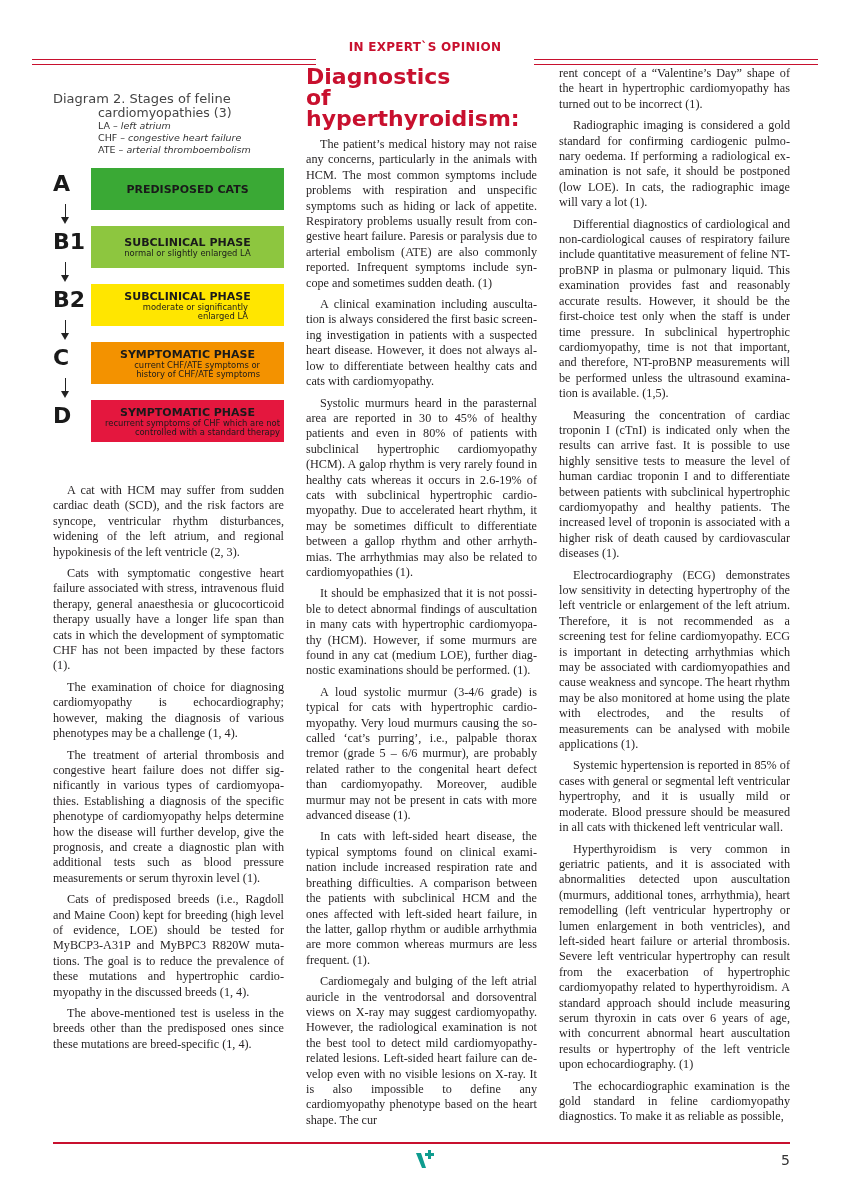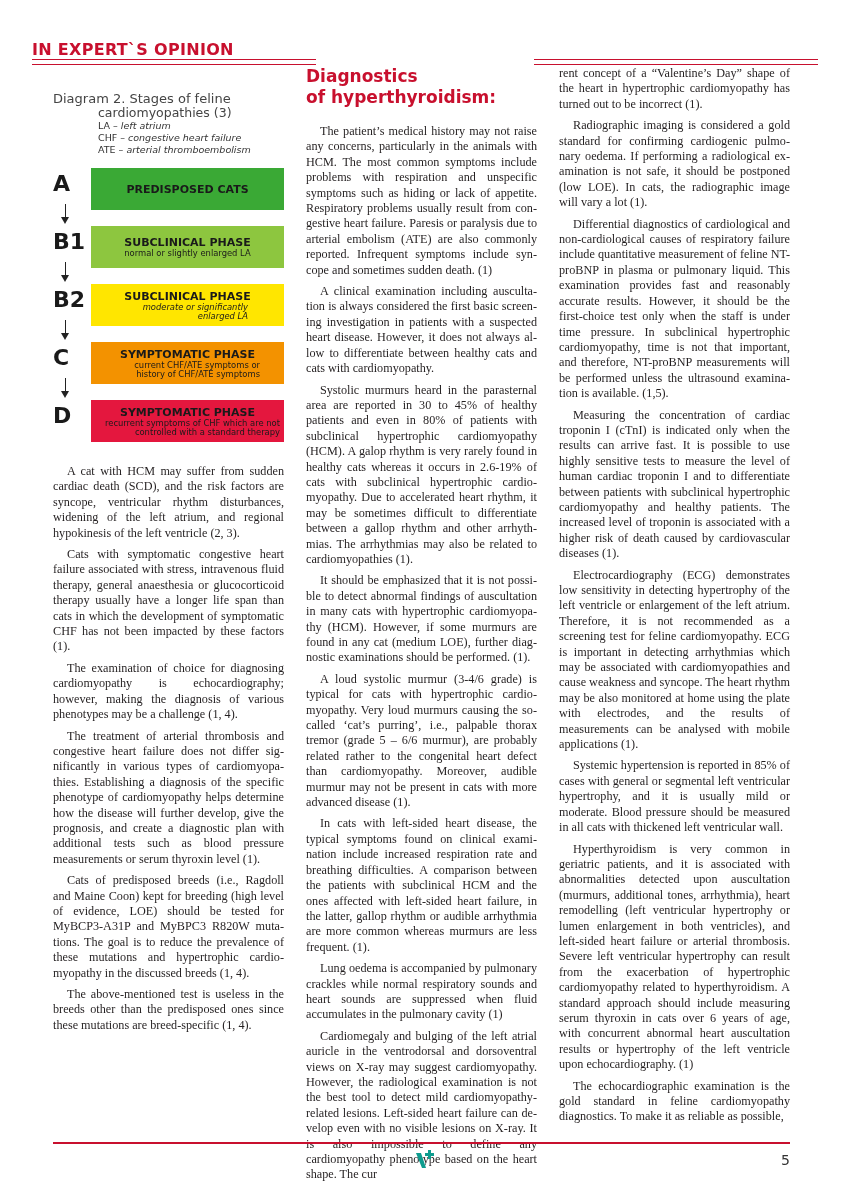--- a/index.html
+++ b/index.html
@@ -2,31 +2,31 @@
 <html><head>
 <meta charset="utf-8">
 <style>
   html, body { margin: 0; padding: 0; background: #ffffff; }
   body { width: 848px; height: 1200px; position: relative; overflow: hidden; font-family: "Liberation Serif", "DejaVu Serif", serif; color: #231f20; }
 
   .header { position: absolute; top: 38px; left: 32px; width: 786px; height: 26px; }
   .header .rule { position: absolute; top: 21px; height: 4px; border-top: 1px solid #c8102e; border-bottom: 1px solid #c8102e; }
   .header .rule.left { left: 0; width: 284px; }
   .header .rule.right { right: 0; width: 284px; }
-  .header .title { position: absolute; left: 0; right: 0; top: 2px; text-align: left; font-family: "DejaVu Sans", sans-serif; font-weight: bold; font-size: 16px; letter-spacing: 0.3px; color: #c8102e; }
+  .header .title { position: absolute; left: 0; right: 0; top: 2px; text-align: center; font-family: "DejaVu Sans", sans-serif; font-weight: bold; font-size: 12px; letter-spacing: 0.3px; color: #c8102e; }
 
   .col { position: absolute; top: 66px; font-size: 12.2px; line-height: 15.4px; text-align: justify; hyphens: manual; }
   .col1 { left: 53px; width: 231px; }
   .col2 { left: 306px; width: 231px; }
   .col3 { left: 559px; width: 231px; }
 
   .col p { margin: 0 0 6px 0; text-indent: 14px; }
   .col p.noindent { text-indent: 0; }
 
-  .section-title { font-family: "DejaVu Sans", sans-serif; font-weight: bold; color: #c8102e; font-size: 17px; line-height: 21px; margin: 0 0 16px 0; text-align: left; }
+  .section-title { font-family: "DejaVu Sans", sans-serif; font-weight: bold; color: #c8102e; font-size: 22px; line-height: 21px; margin: 0 0 8px 0; text-align: left; }
 
   .diagram-caption { font-family: "DejaVu Sans", sans-serif; font-size: 12px; color: #444; margin-top: 26px; line-height: 14px; }
   .diagram-caption .cap-main { font-size: 13px; }
   .diagram-caption .cap-sub { padding-left: 45px; font-size: 12.5px; }
   .diagram-caption .abbr { padding-left: 45px; font-size: 9.5px; line-height: 12px; color: #333; }
   .diagram-caption .abbr i { font-style: italic; }
 
   .stages { position: relative; margin-top: 12px; height: 290px; }
   .stage { position: absolute; left: 0; width: 231px; height: 44px; }
   .stage .letter { position: absolute; left: 0; width: 30px; font-family: "DejaVu Sans", sans-serif; font-weight: bold; font-size: 22px; color: #1a1a1a; top: 8px; }
@@ -81,21 +81,21 @@
     </div>
     <div class="arrow" style="top:94px">
         <div class="line"></div>
         <div class="head"></div>
       </div>
 
     <div class="stage" style="top:116px">
       <span class="letter">B2</span>
       <div class="box" style="background: rgb(255, 230, 0);">
         <div class="bt">SUBCLINICAL PHASE</div>
-        <div class="bs" style="padding:0 36px;font-style:italic;">moderate or significantly enlarged LA</div>
+        <div class="bs" style="padding:0 36px;">moderate or significantly enlarged LA</div>
       </div>
     </div>
     <div class="arrow" style="top:152px">
         <div class="line"></div>
         <div class="head"></div>
       </div>
 
     <div class="stage" style="top:174px">
       <span class="letter">C</span>
       <div class="box" style="background: rgb(243, 146, 0);">
@@ -110,42 +110,41 @@
 
     <div class="stage" style="top:232px">
       <span class="letter">D</span>
       <div class="box" style="background: rgb(228, 23, 62);">
         <div class="bt">SYMPTOMATIC PHASE</div>
         <div class="bs" style="padding:0 4px;">recurrent symptoms of CHF which are not controlled with a standard therapy</div>
       </div>
     </div>
   </div>
 
-  <div style="margin-top:6px">
+  <div style="margin-top:25px">
     <p>A cat with HCM may suffer from sudden cardiac death (SCD), and the risk factors are syncope, ventricular rhythm disturbances, widening of the left atrium, and regional hypokinesis of the left ventricle (2, 3).</p>
     <p>Cats with symptomatic congestive heart failure associated with stress, intravenous fluid therapy, general anaesthesia or gluco­corticoid therapy usually have a longer life span than cats in which the development of symptomatic CHF has not been impacted by these factors (1).</p>
     <p>The examination of choice for diagnos­ing cardiomyopathy is echocardiography; however, making the diagnosis of various phenotypes may be a challenge (1, 4).</p>
     <p>The treatment of arterial thrombosis and congestive heart failure does not differ sig­nificantly in various types of cardiomyopa­thies. Establishing a diagnosis of the specific phenotype of cardiomyopathy helps deter­mine how the disease will further develop, give the prognosis, and create a diagnostic plan with additional tests such as blood pressure measurements or serum thyroxin level (1).</p>
     <p>Cats of predisposed breeds (i.e., Ragdoll and Maine Coon) kept for breeding (high level of evidence, LOE) should be tested for MyBCP3-A31P and MyBPC3 R820W muta­tions. The goal is to reduce the prevalence of these mutations and hypertrophic cardio­myopathy in the discussed breeds (1, 4).</p>
     <p>The above-mentioned test is useless in the breeds other than the predisposed ones since these mutations are breed-specific (1, 4).</p>
   </div>
 </div>
 
 <div class="col col2">
   <h2 class="section-title">
     <span>Diagnostics</span><br>
     <span>of hyperthyroidism:</span>
   </h2>
   <p>The patient’s medical history may not raise any concerns, particularly in the animals with HCM. The most common symptoms include problems with respiration and unspecific symptoms such as hiding or lack of appetite. Respiratory problems usually result from con­gestive heart failure. Paresis or paralysis due to arterial embolism (ATE) are also commonly reported. Infrequent symptoms include syn­cope and sometimes sudden death. (1)</p>
   <p>A clinical examination including ausculta­tion is always considered the first basic screen­ing investigation in patients with a suspected heart disease. However, it does not always al­low to differentiate between healthy cats and cats with cardiomyopathy.</p>
   <p>Systolic murmurs heard in the paraster­nal area are reported in 30 to 45% of healthy patients and even in 80% of patients with subclinical hypertrophic cardiomyopathy (HCM). A galop rhythm is very rarely found in healthy cats whereas it occurs in 2.6-19% of cats with subclinical hypertrophic cardio­myopathy. Due to accelerated heart rhythm, it may be sometimes difficult to differentiate between a gallop rhythm and other arrhyth­mias. The arrhythmias may also be related to cardiomyopathies (1).</p>
   <p>It should be emphasized that it is not possi­ble to detect abnormal findings of auscultation in many cats with hypertrophic cardiomyopa­thy (HCM). However, if some murmurs are found in any cat (medium LOE), further diag­nostic examinations should be performed. (1).</p>
   <p>A loud systolic murmur (3-4/6 grade) is typical for cats with hypertrophic cardio­myopathy. Very loud murmurs causing the so-called ‘cat’s purring’, i.e., palpable thorax tremor (grade 5 – 6/6 murmur), are probably related rather to the congenital heart defect than cardiomyopathy. Moreover, audible murmur may not be present in cats with more advanced disease (1).</p>
   <p>In cats with left-sided heart disease, the typical symptoms found on clinical exami­nation include increased respiration rate and breathing difficulties. A comparison between the patients with subclinical HCM and the ones affected with left-sided heart failure, in the latter, gallop rhythm or audible arrhyth­mia are more common whereas murmurs are less frequent. (1).</p>
-  <p>Lung oedema is accompanied by pul­monary crackles while normal respiratory sounds and heart sounds are suppressed when fluid accumulates in the pulmonary cavity (1)</p>
   <p>Cardiomegaly and bulging of the left atrial auricle in the ventrodorsal and dorsoventral views on X-ray may suggest cardiomyopathy. However, the radiological examination is not the best tool to detect mild cardiomyopathy-related lesions. Left-sided heart failure can de­velop even with no visible lesions on X-ray. It is also impossible to define any cardiomyopathy phenotype based on the heart shape. The cur­</p>
 </div>
 
 <div class="col col3">
   <p class="noindent">rent concept of a “Valentine’s Day” shape of the heart in hypertrophic cardiomyopathy has turned out to be incorrect (1).</p>
   <p>Radiographic imaging is considered a gold standard for confirming cardiogenic pulmo­nary oedema. If performing a radiological ex­amination is not safe, it should be postponed (low LOE). In cats, the radiographic image will vary a lot (1).</p>
   <p>Differential diagnostics of cardiological and non-cardiological causes of respiratory failure include quantitative measurement of feline NT-proBNP in plasma or pulmonary liquid. This examination provides fast and rea­sonably accurate results. However, it should be the first-choice test only when the staff is un­der time pressure. In subclinical hypertrophic cardiomyopathy, time is not that important, and therefore, NT-proBNP measurements will be performed unless the ultrasound examina­tion is available. (1,5).</p>
   <p>Measuring the concentration of cardiac troponin I (cTnI) is indicated only when the results can arrive fast. It is possible to use highly sensitive tests to measure the level of human cardiac troponin I and to differentiate between patients with subclinical hypertroph­ic cardiomyopathy and healthy patients. The increased level of troponin is associated with a higher risk of death caused by cardiovascular diseases (1).</p>
   <p>Electrocardiography (ECG) demonstrates low sensitivity in detecting hypertrophy of the left ventricle or enlargement of the left atrium. Therefore, it is not recommended as a screening test for feline cardiomyopathy. ECG is important in detecting arrhythmias which may be associated with cardiomyopathies and cause weakness and syncope. The heart rhythm may be also monitored at home us­ing the plate with electrodes, and the results of measurements can be analysed with mobile applications (1).</p>
   <p>Systemic hypertension is reported in 85% of cases with general or segmental left ven­tricular hypertrophy, and it is usually mild or moderate. Blood pressure should be measured in all cats with thickened left ventricular wall.</p>

